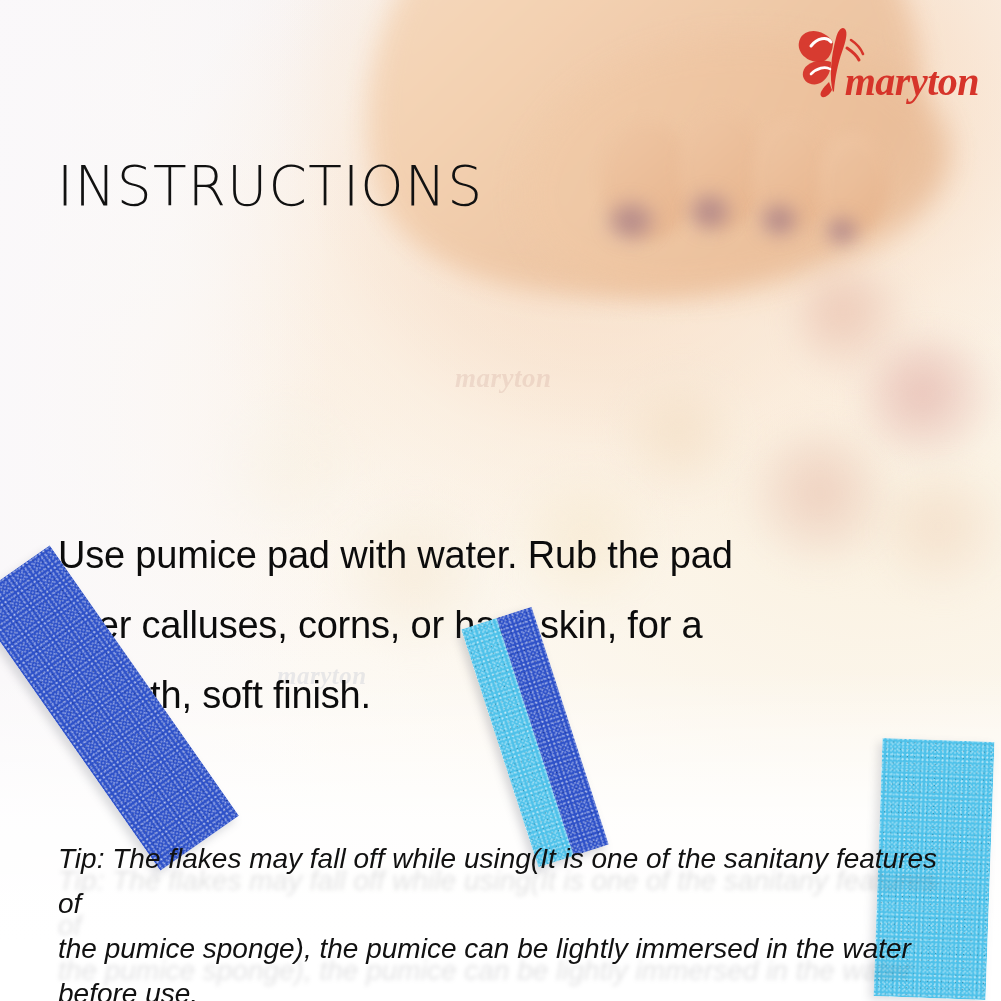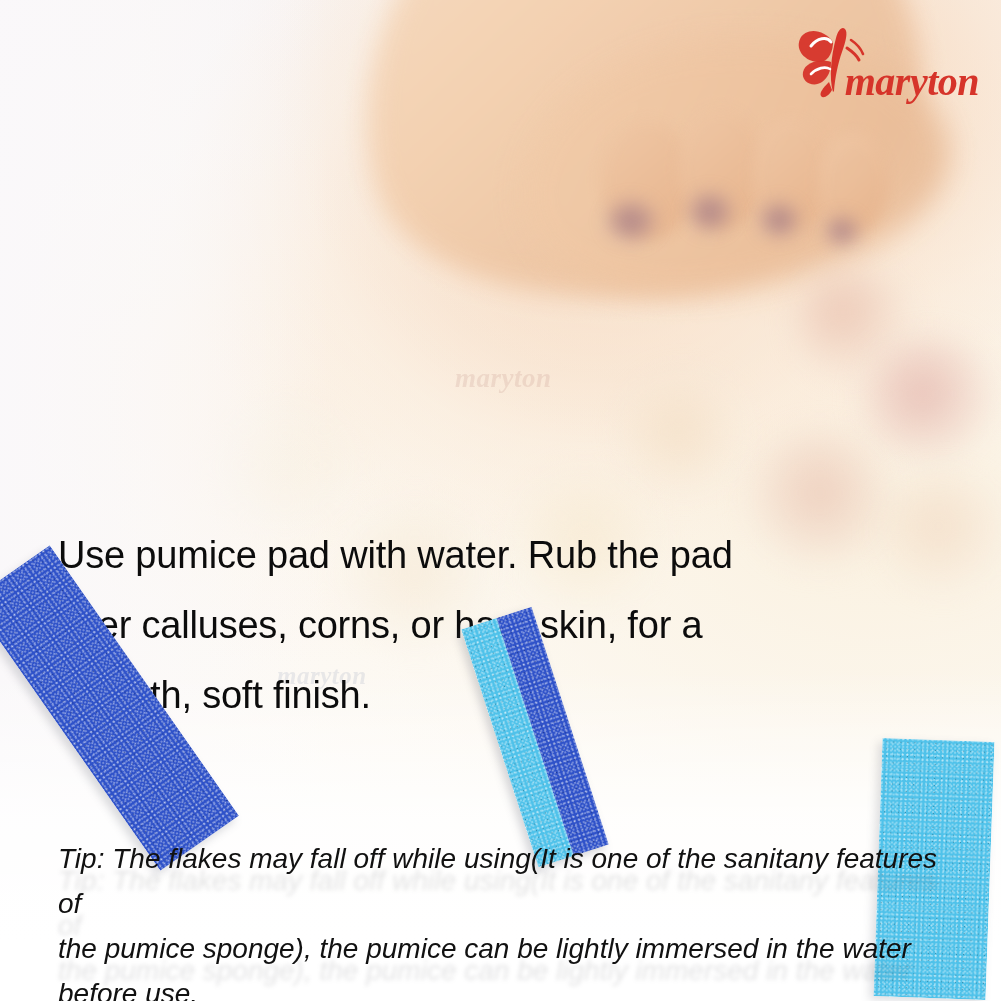--- a/index.html
+++ b/index.html
@@ -254,20 +254,21 @@
         <path d="M22 24 C 28 16, 38 14, 42 20" stroke="#ffffff" stroke-width="3" fill="none"></path>
         <path d="M22 52 C 28 46, 36 44, 41 47" stroke="#ffffff" stroke-width="2.6" fill="none"></path>
         <path d="M58 26 C 64 30, 68 34, 70 38" stroke="#d6342a" stroke-width="3" fill="none"></path>
         <path d="M62 18 C 68 22, 72 27, 74 32" stroke="#d6342a" stroke-width="2.6" fill="none"></path>
         <path d="M40 60 C 34 66, 30 71, 32 74 C 34 77, 40 74, 43 68" fill="#d6342a" stroke="none"></path>
       </g>
     </svg>
     <span class="logo-word">maryton</span>
   </div>
 
+  <h1 class="heading">INSTRUCTIONS</h1>
 
   <p class="para para-2">Use pumice pad with water. Rub the pad
 over calluses, corns, or hard skin, for a
 smooth, soft finish.</p>
 
   <div class="pad" id="pad-left">
     <div class="pad-face">
       <div class="pad-half pad-dark" style="width:100%;">
         <div class="speckle"></div>
       </div>

